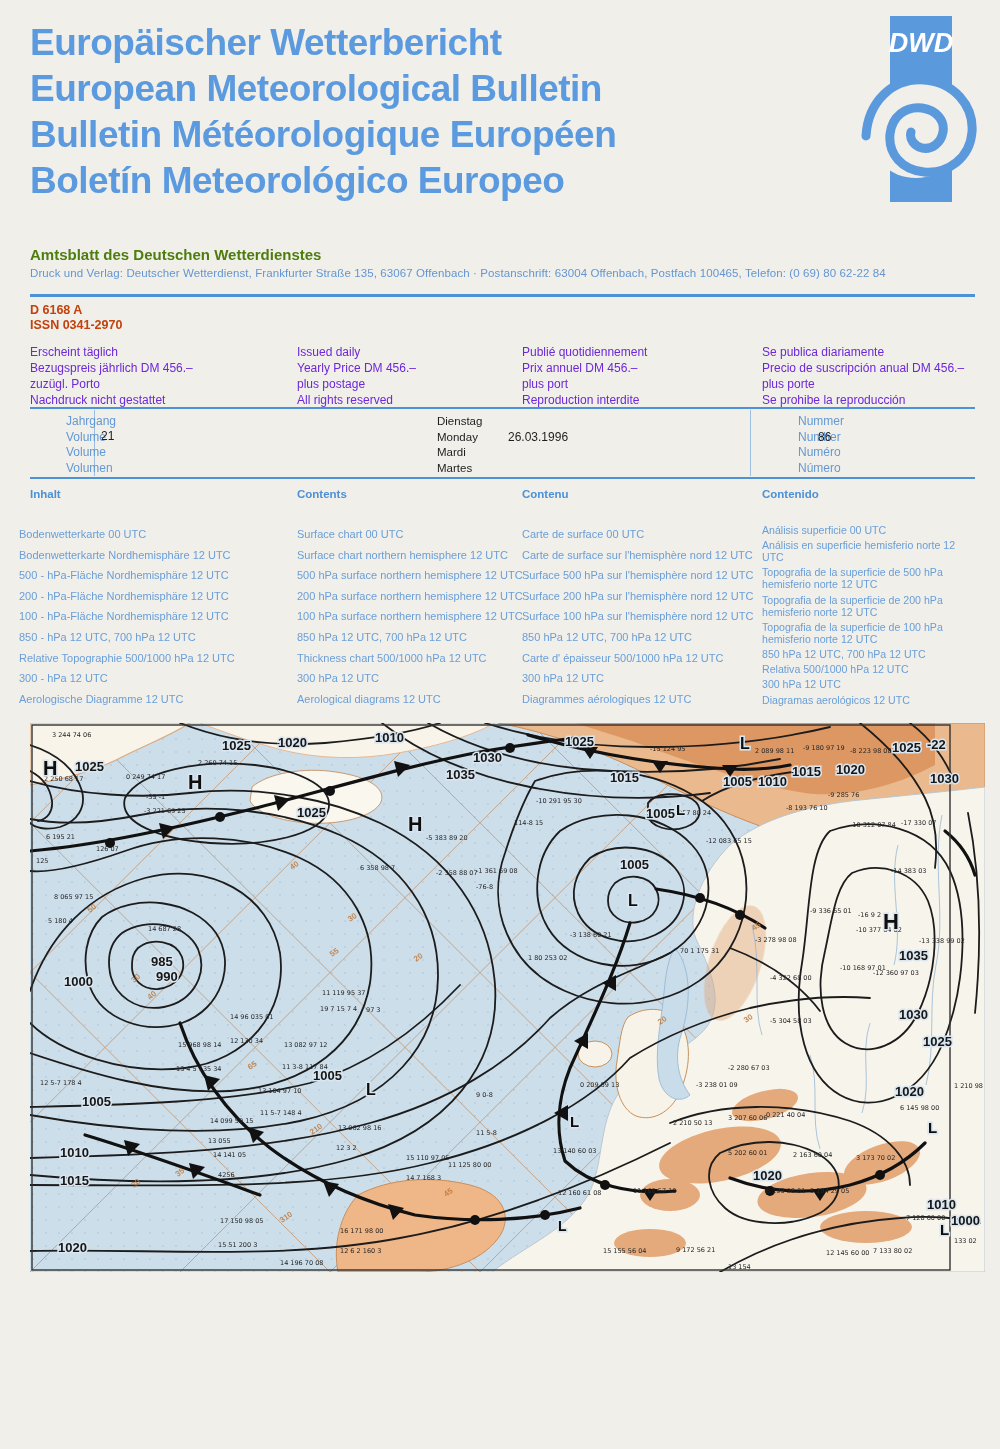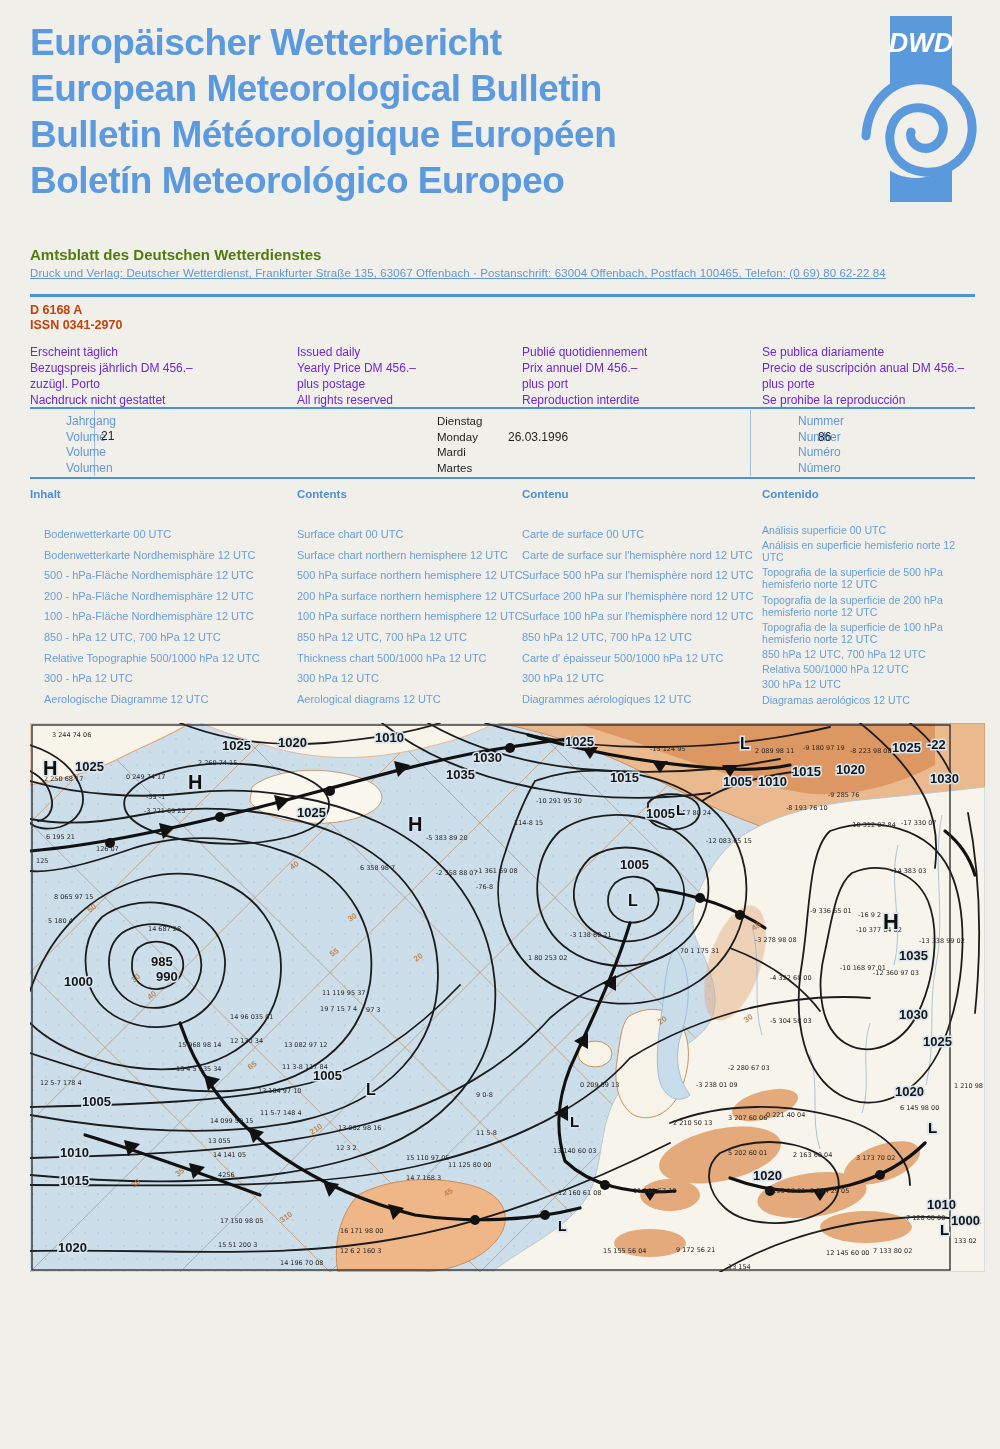--- a/index.html
+++ b/index.html
@@ -3,21 +3,21 @@
 <meta charset="utf-8">
 <style>
   html,body{margin:0;padding:0;background:#d8d6d2;}
   .page{position:relative;width:1000px;height:1449px;margin:0 auto;background:#f1efea;
         font-family:"Liberation Sans","DejaVu Sans",sans-serif;overflow:hidden;}
   .abs{position:absolute;}
   
   .title{left:30px;top:20px;font-size:37px;font-weight:bold;line-height:46px;
          letter-spacing:-0.5px;color:#5b9ade;white-space:pre-line;}
   .amts{left:30px;top:246px;font-size:15px;font-weight:bold;color:#4d7c0f;}
-  .pub{left:30px;top:267px;font-size:11.5px;color:#6296d2;letter-spacing:0.1px;text-decoration:underline;}
+  .pub{left:30px;top:267px;font-size:11.5px;color:#6296d2;letter-spacing:0.1px;}
   .rule{left:30px;width:945px;height:3px;background:#4d92d6;}
   .dcode{left:30px;top:303px;font-size:12.5px;font-weight:bold;color:#c2410c;line-height:15px;white-space:pre-line;}
   
   .infocol{top:344px;width:235px;font-size:12px;line-height:16px;color:#6d28d9;white-space:pre-line;}
   
   .vlabels{top:414px;font-size:12px;line-height:15.5px;color:#6398d4;white-space:pre-line;margin-left:36px;}
   .vblack{font-size:12px;color:#1e1e1e;line-height:15.5px;white-space:pre-line;}
   .vdiv{top:410px;height:66px;width:1px;background:rgba(90,150,214,0.55);}
   
   .tochead{top:488px;font-size:11.5px;font-weight:bold;color:#4c90d6;}
@@ -101,21 +101,21 @@
 Número</div>
   <div class="abs vblack" style="left:818px;top:430px">86</div>
 
   <div class="abs rule" style="top:477px;height:2px"></div>
 
   <div class="abs tochead" style="left:30px">Inhalt</div>
   <div class="abs tochead" style="left:297px">Contents</div>
   <div class="abs tochead" style="left:522px">Contenu</div>
   <div class="abs tochead" style="left:762px">Contenido</div>
 
-  <div class="abs toclist" style="left:44px">
+  <div class="abs toclist" style="left:19px">
       <div class="it">Bodenwetterkarte 00 UTC</div>
       <div class="it">Bodenwetterkarte Nordhemisphäre 12 UTC</div>
       <div class="it">500 - hPa-Fläche Nordhemisphäre 12 UTC</div>
       <div class="it">200 - hPa-Fläche Nordhemisphäre 12 UTC</div>
       <div class="it">100 - hPa-Fläche Nordhemisphäre 12 UTC</div>
       <div class="it">850 - hPa 12 UTC, 700 hPa 12 UTC</div>
       <div class="it">Relative Topographie 500/1000 hPa 12 UTC</div>
       <div class="it">300 - hPa 12 UTC</div>
       <div class="it">Aerologische Diagramme 12 UTC</div>
     </div>

